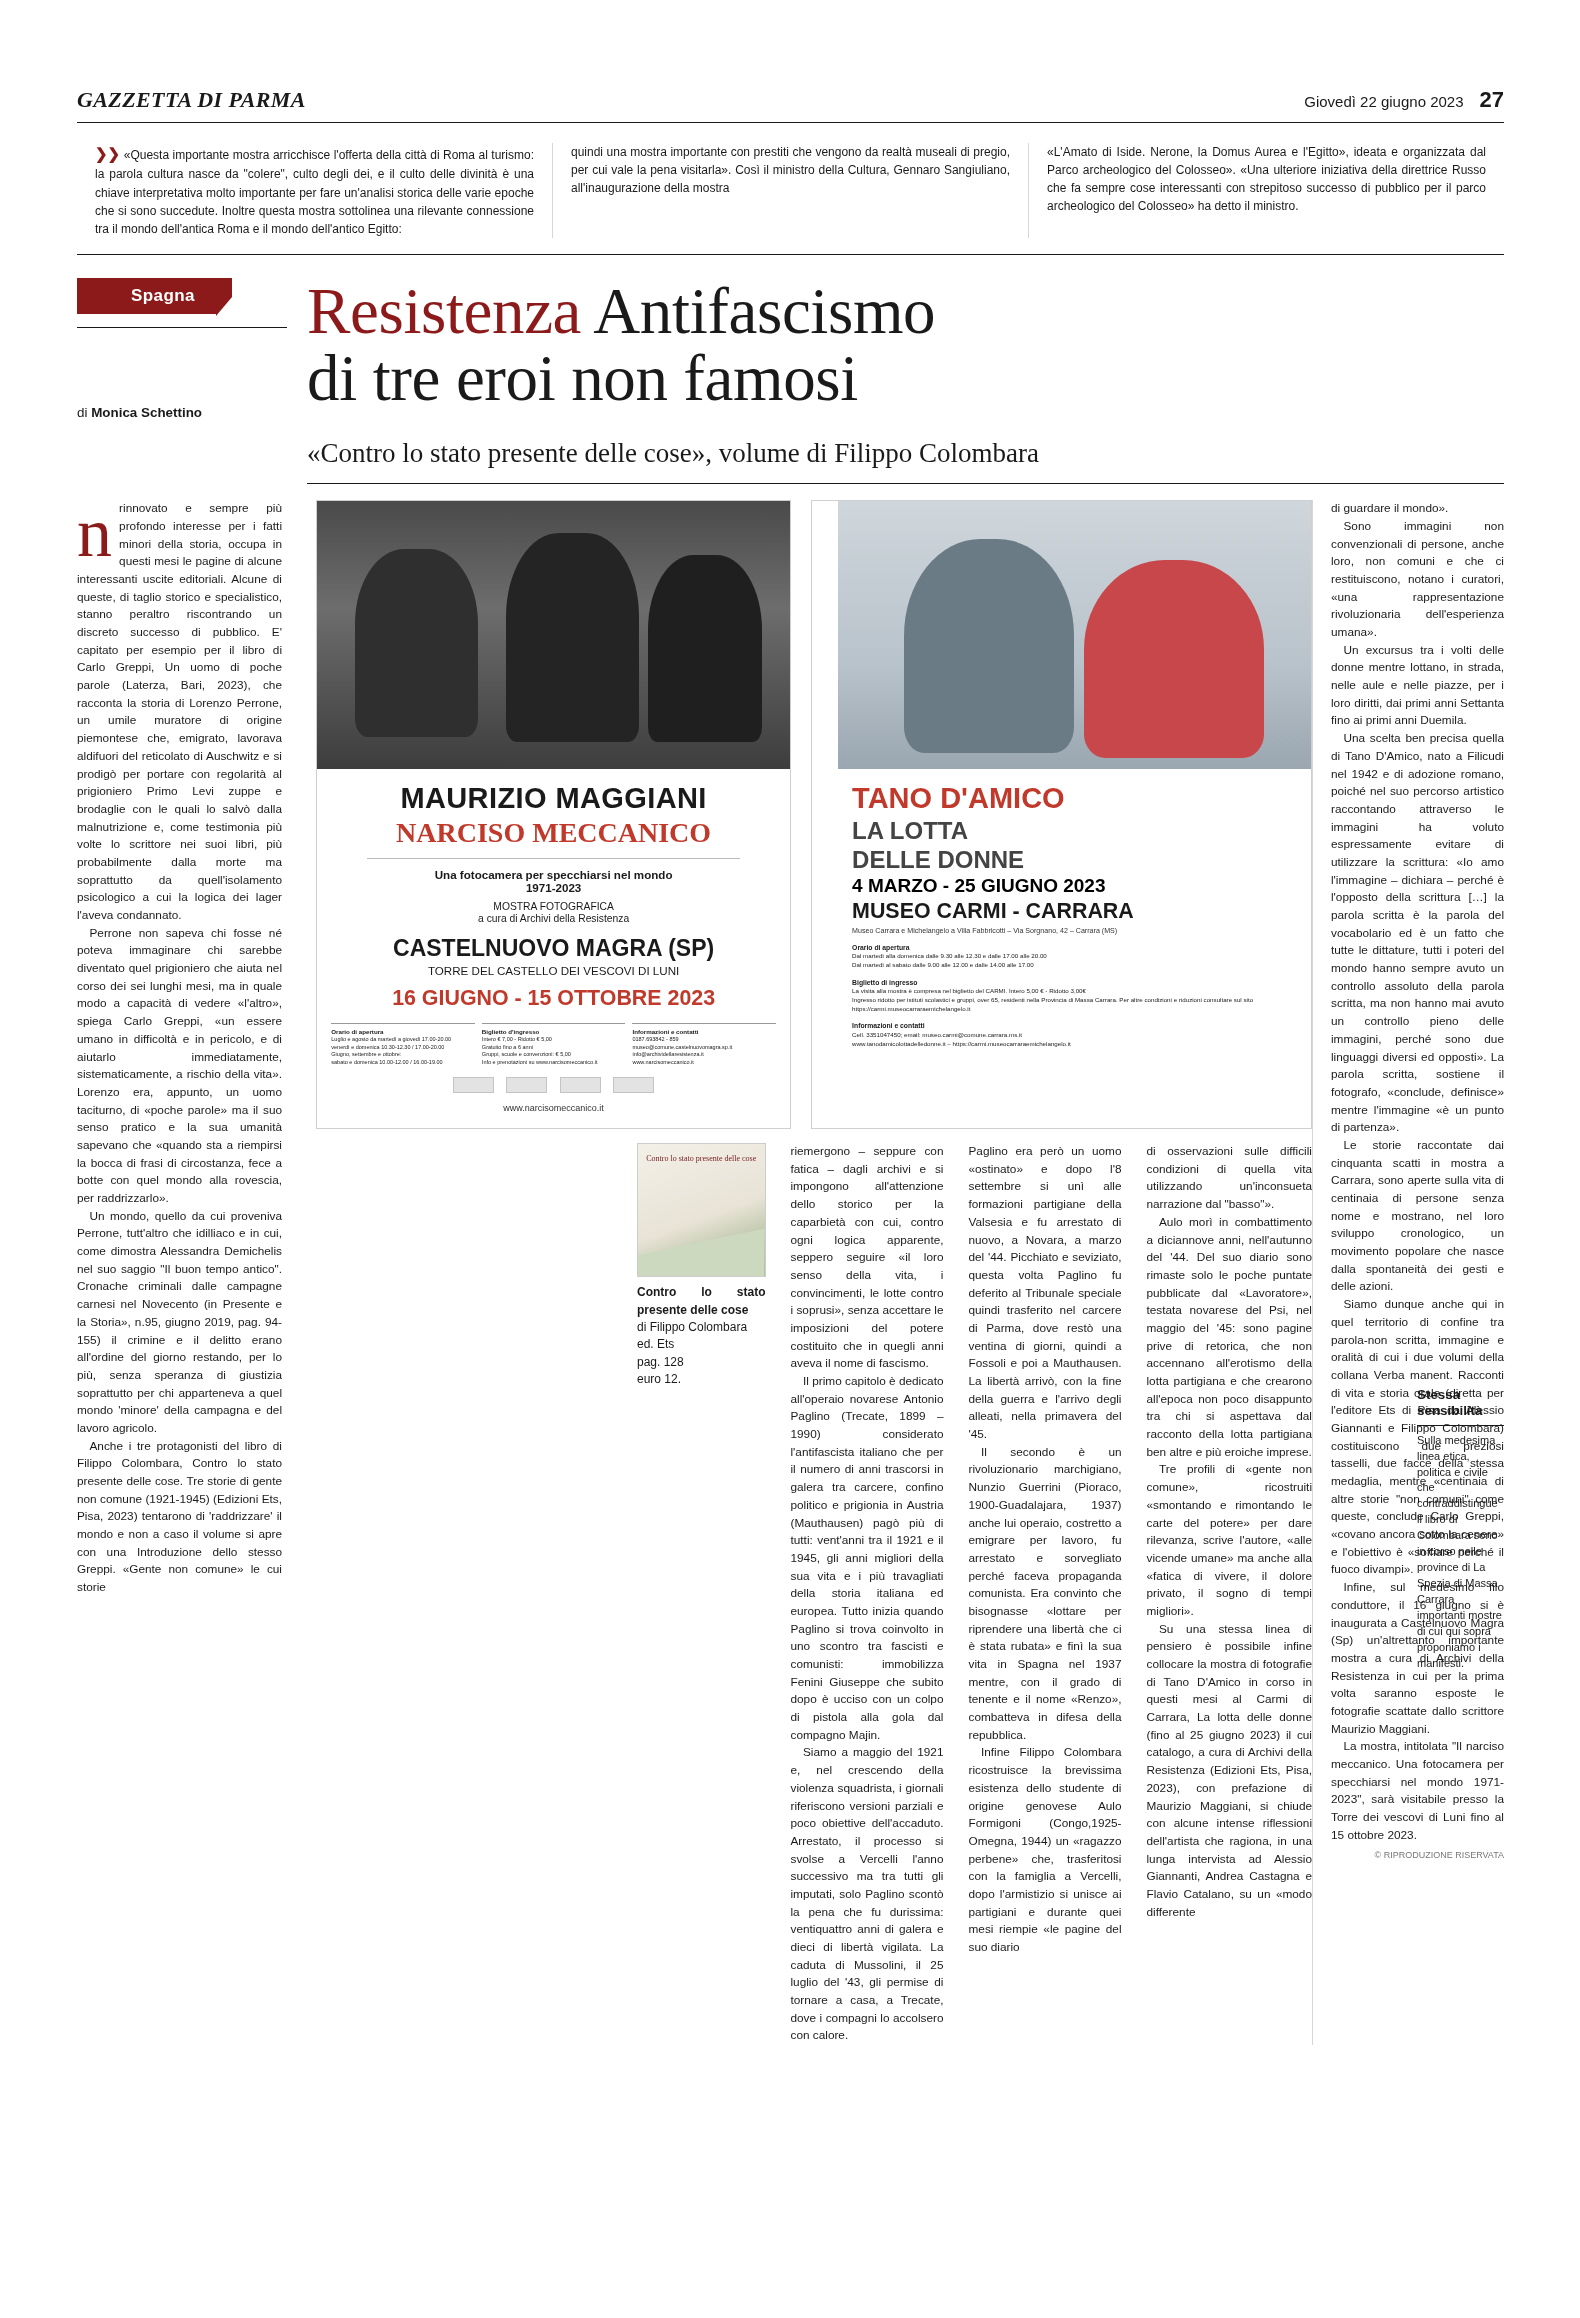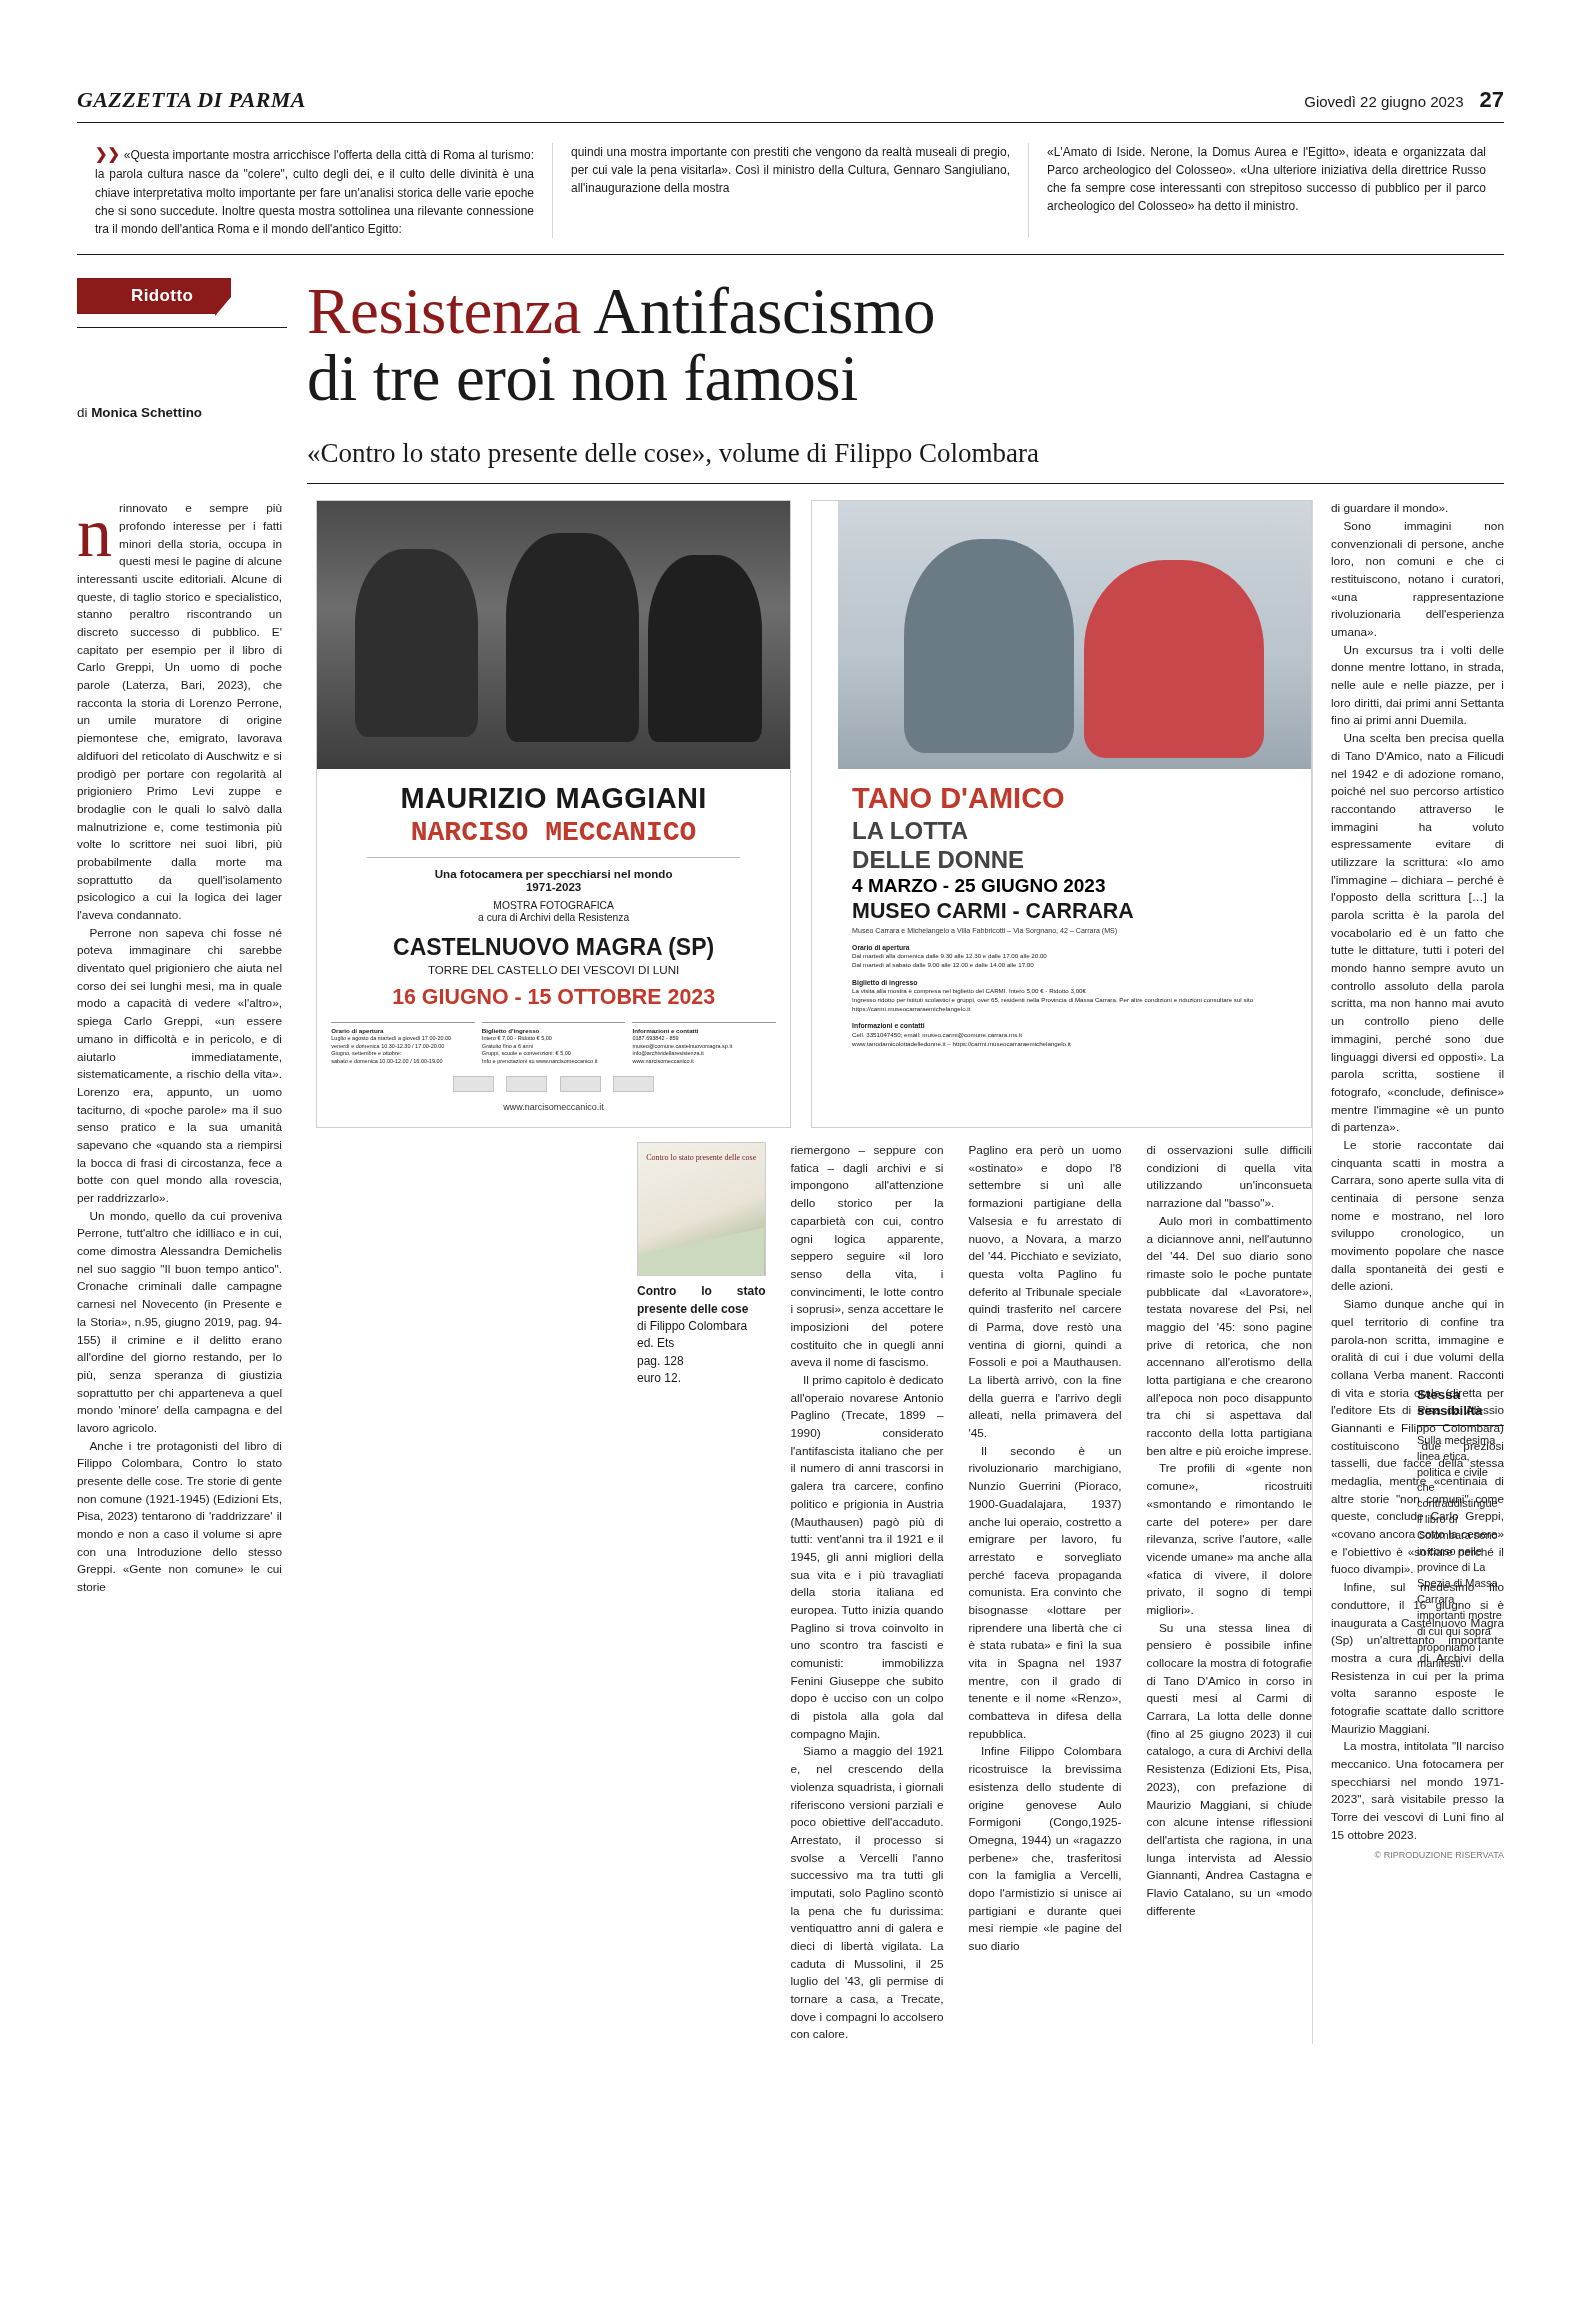--- a/index.html
+++ b/index.html
@@ -85,21 +85,21 @@
   .pimg2 { height:268px; position:relative; overflow:hidden;
       background:linear-gradient(180deg,#cfd6dc 0%,#b9c3cb 60%,#9aa6b0 100%); }
   .pimg2:before { content:""; position:absolute; left:14%; top:14%; width:36%; height:80%;
       background:#6b7b86; border-radius:45% 45% 12% 12%; }
   .pimg2:after { content:""; position:absolute; right:10%; top:22%; width:38%; height:74%;
       background:#c7474a; border-radius:45% 45% 12% 12%; }
 
   .p1body { padding:12.5px 14.3px 14.3px 14.3px; text-align:center; }
   .p1-title { font-family:"Liberation Sans", sans-serif; font-weight:bold; font-size:29px;
               letter-spacing:0.4px; }
-  .p1-sub { font-family:Liberation Mono, monospace; font-weight:bold; font-size:28px;
+  .p1-sub { font-family:Liberation Serif, serif; font-weight:bold; font-size:28px;
             color:#c0392b; margin-top:1.8px; }
   .p1-rule { border-top:0.9px solid #bbb; margin:9px 36px; }
   .p1-line { font-family:"Liberation Sans", sans-serif; font-size:11.6px; font-weight:bold; }
   .p1-line2 { font-family:"Liberation Sans", sans-serif; font-size:10.3px; margin-top:7.1px; }
   .p1-place { font-family:"Liberation Sans", sans-serif; font-weight:bold; font-size:23px; margin-top:10.7px; }
   .p1-place2 { font-family:"Liberation Sans", sans-serif; font-size:11.6px; margin-top:1.8px; }
   .p1-dates { font-family:"Liberation Sans", sans-serif; font-weight:bold; font-size:21.4px;
               color:#c0392b; margin-top:9px; }
   .p-info { display:flex; gap:7.1px; margin-top:12.5px; font-family:"Liberation Sans", sans-serif;
             font-size:5.5px; line-height:1.35; text-align:left; }
@@ -164,21 +164,21 @@
     <div class="ts-col first">
       <span class="quote-mark">❯❯</span><span>«Questa importante mostra arricchisce l'offerta della città di Roma al turismo: la parola cultura nasce da "colere", culto degli dei, e il culto delle divinità è una chiave interpretativa molto importante per fare un'analisi storica delle varie epoche che si sono succedute. Inoltre questa mostra sottolinea una rilevante connessione tra il mondo dell'antica Roma e il mondo dell'antico Egitto:</span>
     </div>
     <div class="ts-col second">quindi una mostra importante con prestiti che vengono da realtà museali di pregio, per cui vale la pena visitarla». Così il ministro della Cultura, Gennaro Sangiuliano, all'inaugurazione della mostra</div>
     <div class="ts-col">«L'Amato di Iside. Nerone, la Domus Aurea e l'Egitto», ideata e organizzata dal Parco archeologico del Colosseo». «Una ulteriore iniziativa della direttrice Russo che fa sempre cose interessanti con strepitoso successo di pubblico per il parco archeologico del Colosseo» ha detto il ministro.</div>
   </div>
 
   <div class="headblock">
     <div class="hb-left">
       <div class="tag-wrap">
-        <span class="tag">Ridotto</span>
+        <span class="tag">Spagna</span>
       </div>
       <div class="tag-rule"></div>
       <div class="byline">
         <span>di</span>
         <b>Monica Schettino</b>
       </div>
     </div>
     <div class="hb-right">
       <div class="headline">
         <span class="red">Resistenza</span>

